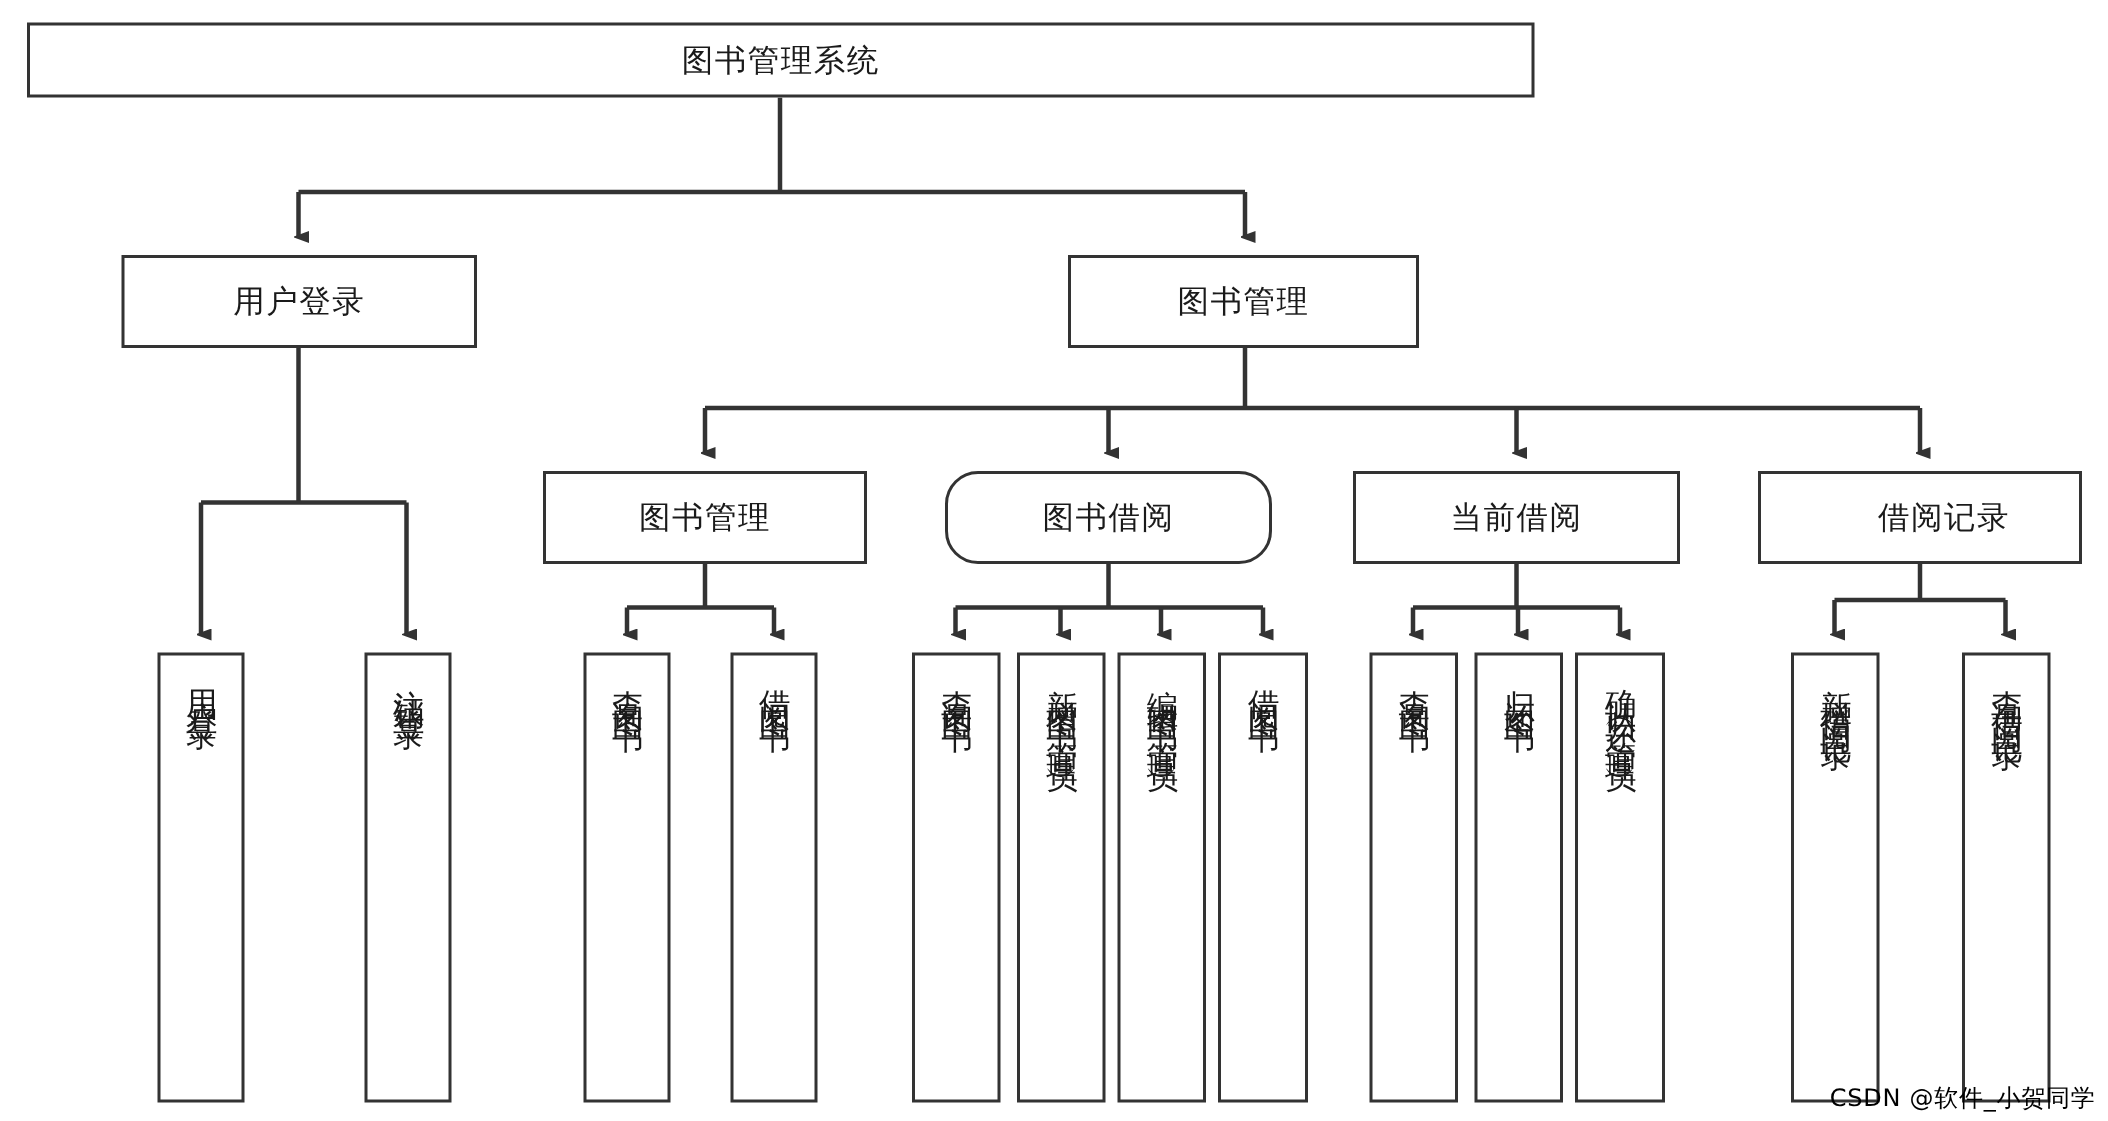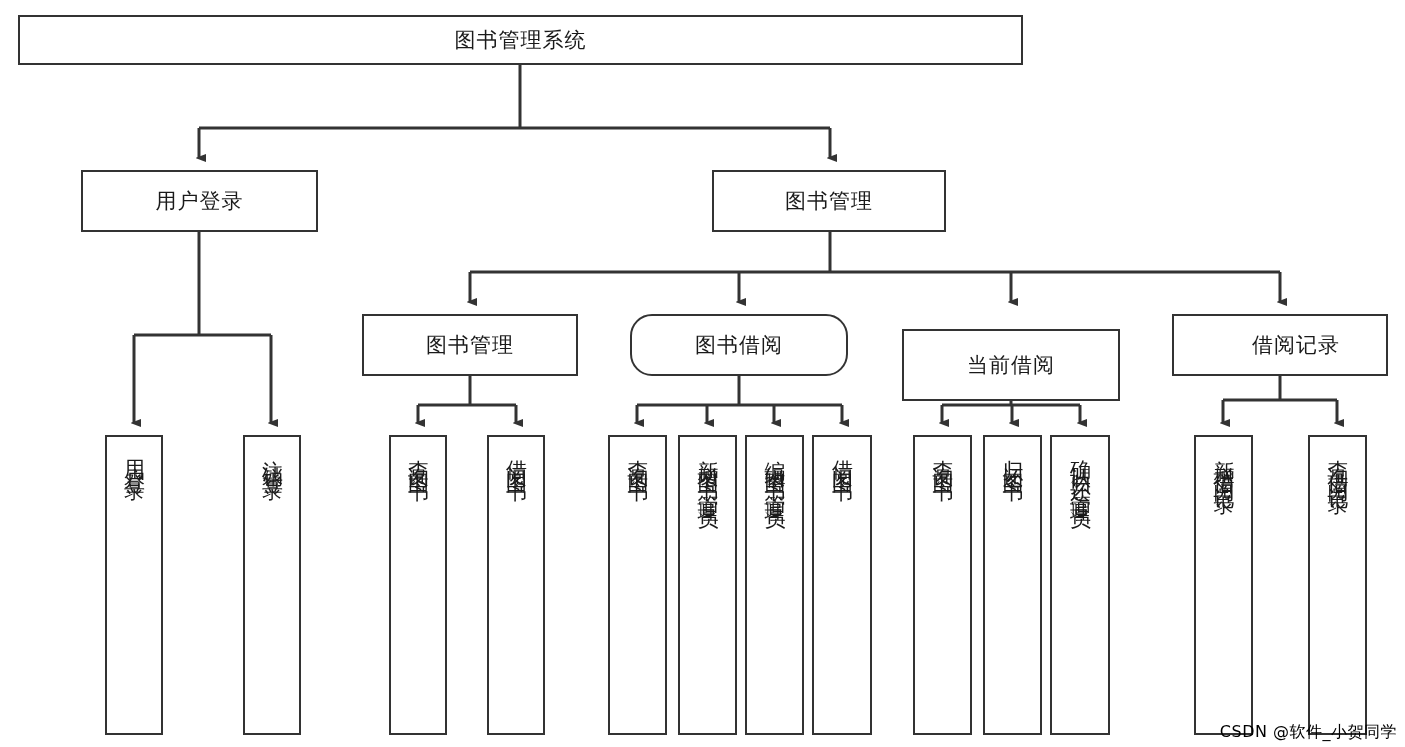--- a/index.html
+++ b/index.html
@@ -141,21 +141,21 @@
   </div>
 
   <div class="node h" style="left:362px; top:314px; width:216px; height:62px;">
     <span class="node-label">图书管理</span>
   </div>
 
   <div class="node h" style="left:630px; top:314px; width:218px; height:62px;border-radius:22px;">
     <span class="node-label">图书借阅</span>
   </div>
 
-  <div class="node h" style="left:902px; top:329px; width:218px; height:72px;">
+  <div class="node h" style="left:902px; top:314px; width:218px; height:62px;">
     <span class="node-label">当前借阅</span>
   </div>
 
   <div class="node h" style="left:1172px; top:314px; width:216px; height:62px;padding-left:32px;">
     <span class="node-label">借阅记录</span>
   </div>
 
   <div class="node v" style="left:105px; top:435px; width:58px; height:300px;">
     <span class="node-label">用户登录</span>
   </div>

